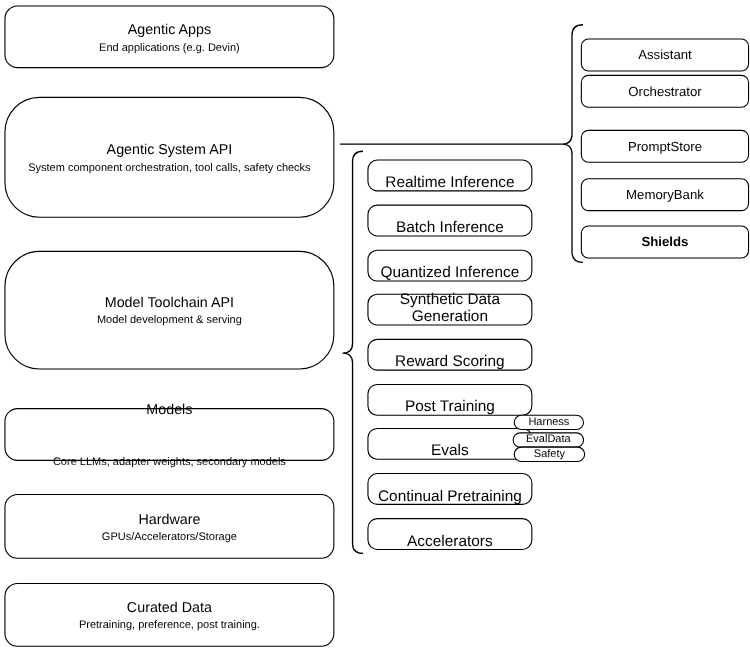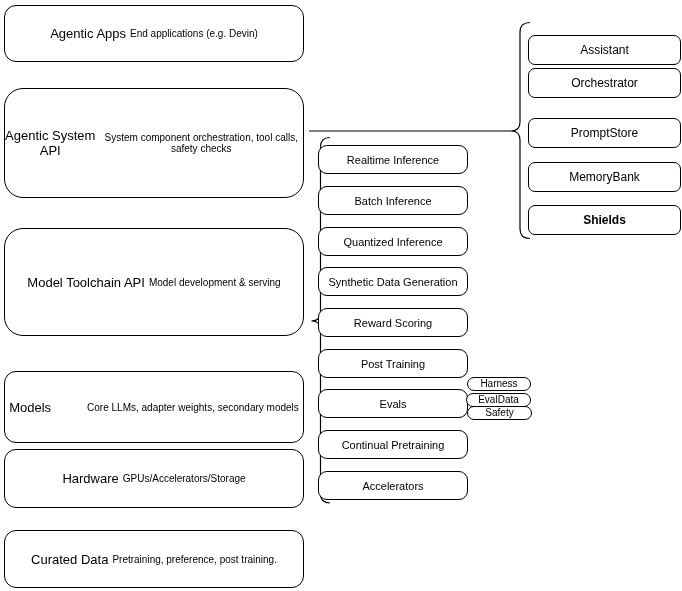--- a/index.html
+++ b/index.html
@@ -10,32 +10,32 @@
     font-family:"Liberation Sans", sans-serif;
     color:#000000;
     overflow:hidden;
   }
   .box{
     position:absolute;
     box-sizing:border-box;
     background:#ffffff;
     border:1px solid #000000;
     display:flex;
-    flex-direction:row;
+    flex-direction:column;
     align-items:center;
     justify-content:center;
     text-align:center;
   }
   
   .lbox{left:4px;width:300px;border-radius:12px;gap:4px;z-index:1;}
-  .lbox.big{border-radius:19px;}
+  .lbox.big{border-radius:32px;}
   .lbox .title{font-size:13px;line-height:15px;}
   .lbox .subtitle{font-size:10px;line-height:11px;}
   
-  .mbox{left:318px;width:150px;height:29px;border-radius:9px;font-size:11px;z-index:1;}
+  .mbox{left:334px;width:150px;height:29px;border-radius:9px;font-size:14px;z-index:1;justify-content:flex-end;}
   
   .rbox{left:528px;width:153px;height:30px;border-radius:7px;font-size:12px;z-index:1;}
   
   .oval{
     position:absolute;
     box-sizing:border-box;
     background:#ffffff;
     border:1px solid #000000;
     border-radius:999px;
     display:flex;align-items:center;justify-content:center;
@@ -63,21 +63,21 @@
   <div class="box lbox big" style="top:88px;height:110px;">
     <div class="title">Agentic System API</div>
     <div class="subtitle">System component orchestration, tool calls, safety checks</div>
   </div>
 
   <div class="box lbox big" style="top:228px;height:108px;">
     <div class="title">Model Toolchain API</div>
     <div class="subtitle">Model development &amp; serving</div>
   </div>
 
-  <div class="box lbox" style="top:371px;height:72px;gap:36px;">
+  <div class="box lbox" style="top:371px;height:48px;gap:36px;">
     <div class="title">Models</div>
     <div class="subtitle">Core LLMs, adapter weights, secondary models</div>
   </div>
 
   <div class="box lbox" style="top:530px;height:58px;">
     <div class="title">Curated Data</div>
     <div class="subtitle">Pretraining, preference, post training.</div>
   </div>
 
   <div class="box lbox" style="top:449px;height:59px;">

